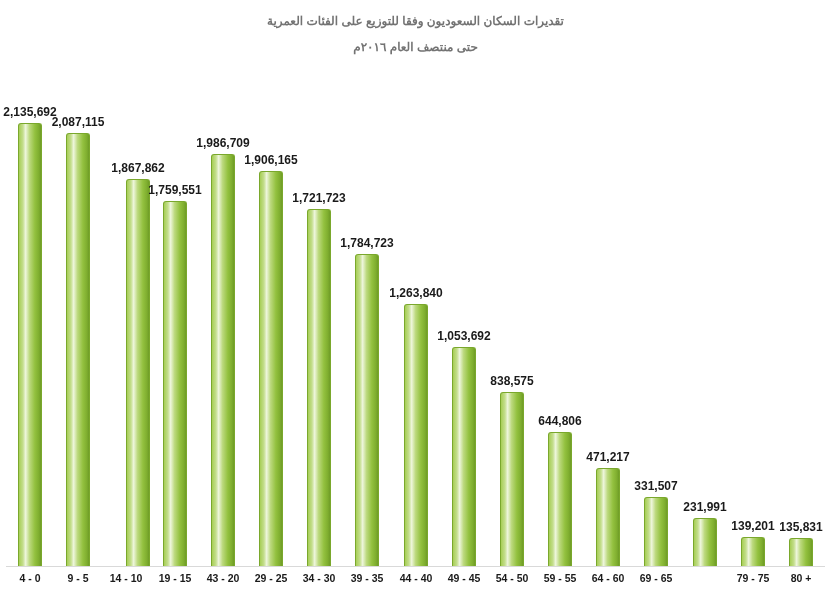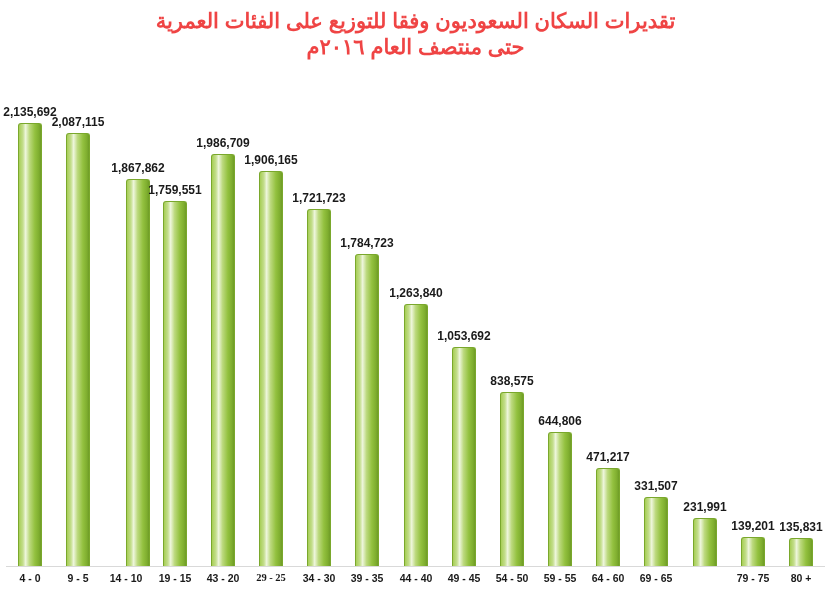--- a/index.html
+++ b/index.html
@@ -18,23 +18,23 @@
   }
   #title-block {
     position: absolute;
     top: 8px;
     left: 0;
     width: 831px;
     text-align: center;
     direction: rtl;
   }
   .title-line {
-    color: #ef4444;
+    color: #737373;
     font-weight: bold;
-    font-size: 21px;
+    font-size: 12px;
     line-height: 26px;
     letter-spacing: 0px;
   }
   #plot {
     position: absolute;
     left: 6px;
     top: 62px;
     width: 819px;
     height: 505px;
   }
@@ -179,21 +179,21 @@
       </div>
     <div id="axis-line"></div>
   </div>
 
   <div id="x-axis">
       <div class="x-tick" style="left: 4px;">4 - 0</div>
       <div class="x-tick" style="left: 52px;">9 - 5</div>
       <div class="x-tick" style="left: 100px;">14 - 10</div>
       <div class="x-tick" style="left: 149px;">19 - 15</div>
       <div class="x-tick" style="left: 197px;">43 - 20</div>
-      <div class="x-tick" style="left: 245px; font-family: Liberation Serif, serif;">29 - 25</div>
+      <div class="x-tick" style="left: 245px;">29 - 25</div>
       <div class="x-tick" style="left: 293px;">34 - 30</div>
       <div class="x-tick" style="left: 341px;">39 - 35</div>
       <div class="x-tick" style="left: 390px;">44 - 40</div>
       <div class="x-tick" style="left: 438px;">49 - 45</div>
       <div class="x-tick" style="left: 486px;">54 - 50</div>
       <div class="x-tick" style="left: 534px;">59 - 55</div>
       <div class="x-tick" style="left: 582px;">64 - 60</div>
       <div class="x-tick" style="left: 630px;">69 - 65</div>
       <div class="x-tick" style="left: 679px; margin-top: 48px;">74 - 70</div>
       <div class="x-tick" style="left: 727px;">79 - 75</div>

